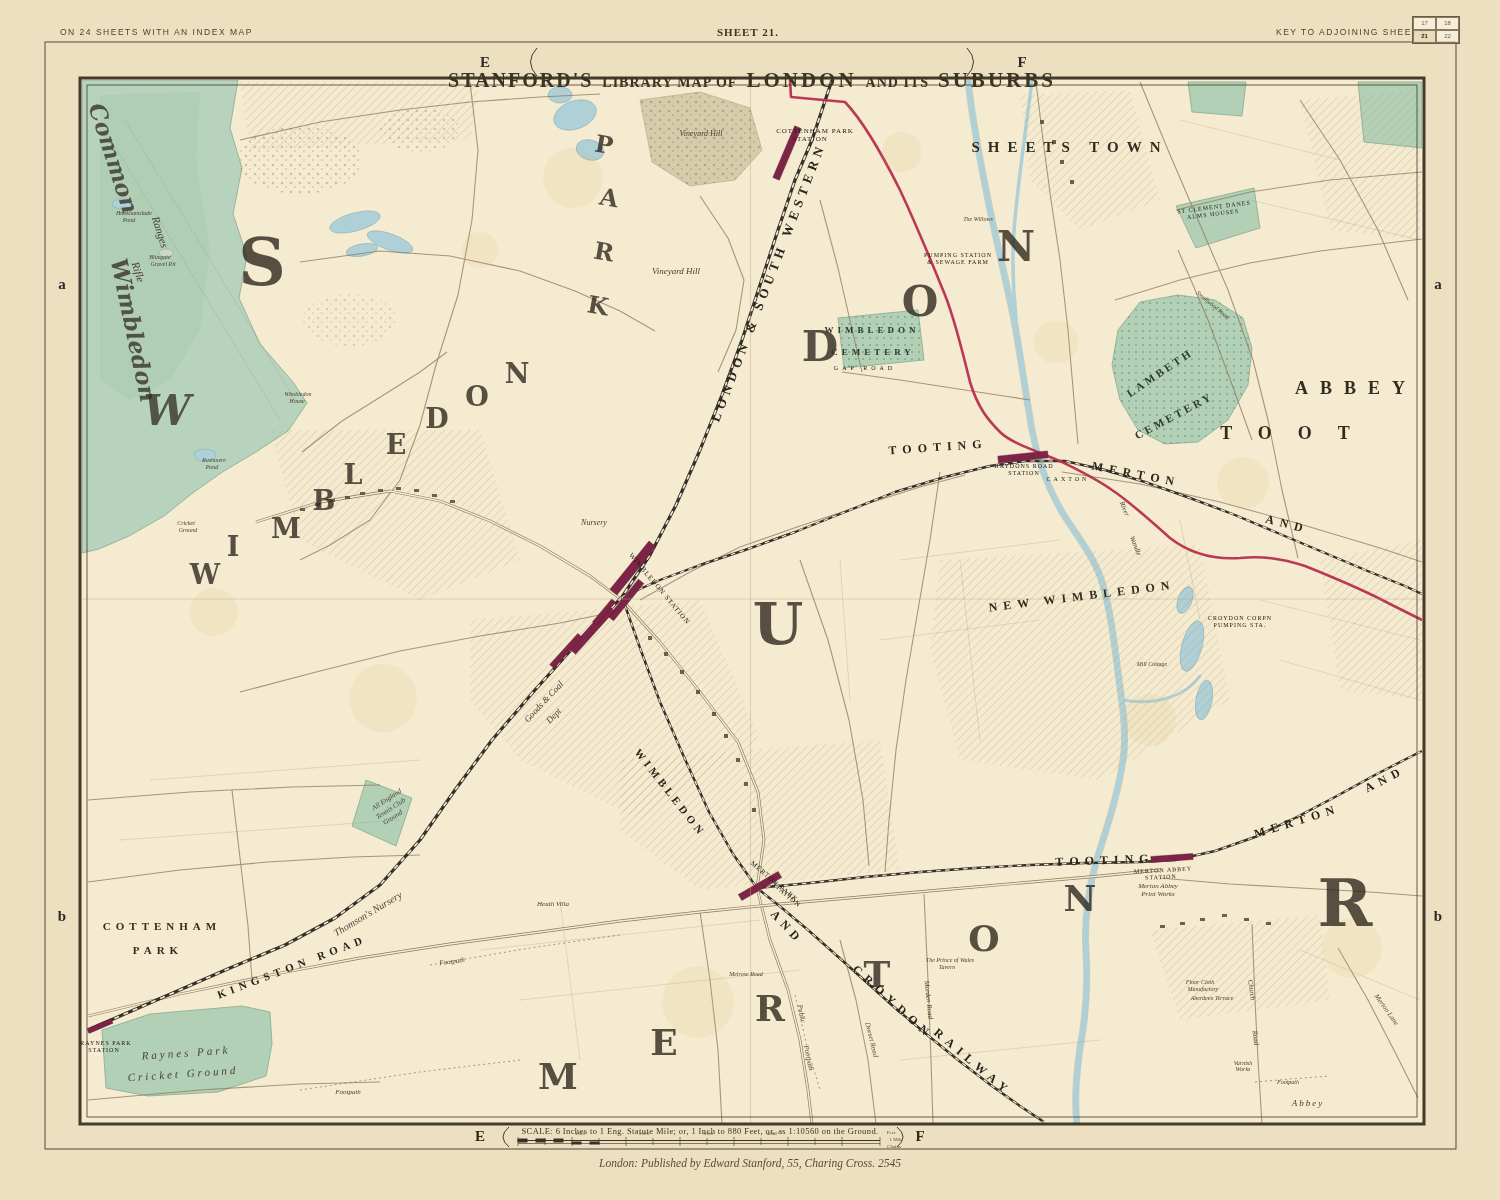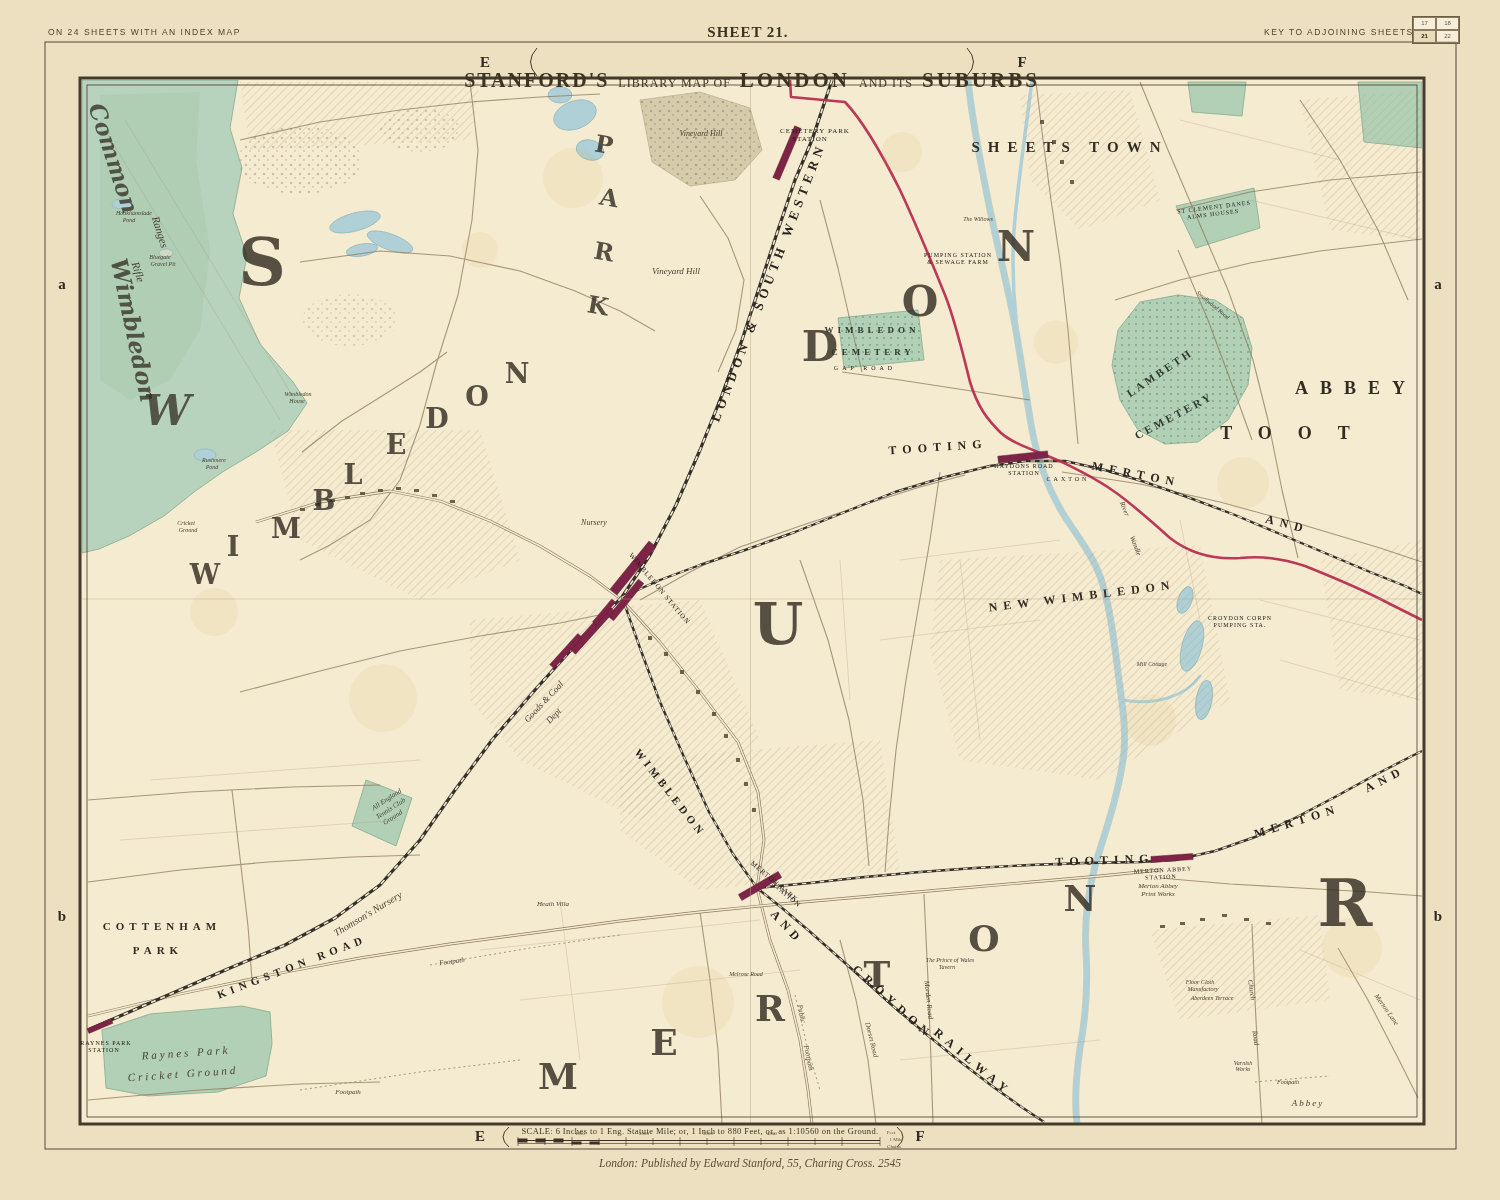--- a/index.html
+++ b/index.html
@@ -16,30 +16,30 @@
   .hg{font-family:"DejaVu Serif","Liberation Serif",serif;font-weight:700;color:rgba(42,36,26,.78);}
   .hgi{font-family:"DejaVu Serif","Liberation Serif",serif;font-style:italic;font-weight:700;color:rgba(48,42,30,.75);}
   .sp{font-weight:700;color:#332c22;}
   .rw{font-weight:700;color:#29241d;}
   .st{color:#1f1b15;letter-spacing:1px;}
   .i{font-style:italic;color:#4a4133;}
   .cem{font-weight:700;color:#30392f;}
   .tk{color:#5a4e3a;}
   
   .marg{position:absolute;font-size:8.5px;letter-spacing:1.5px;color:#4e422c;
-        font-family:"Liberation Sans",sans-serif;white-space:nowrap;}
+        font-family:"Liberation Sans",sans-serif;white-space:nowrap;margin-left:12px;}
   .sheet{position:absolute;left:748px;top:32px;transform:translate(-50%,-50%);
-         font-size:15px;font-weight:700;letter-spacing:1px;color:#3c3322;white-space:nowrap;}
+         font-size:11px;font-weight:700;letter-spacing:1px;color:#3c3322;white-space:nowrap;}
   .gl{position:absolute;transform:translate(-50%,-50%);font-size:15px;font-weight:700;color:#2f2a22;}
   .sidel{position:absolute;transform:translate(-50%,-50%);font-size:15px;font-weight:700;color:#2f2a22;}
   #titleband{position:absolute;left:752px;top:80px;transform:translate(-50%,-50%);
              white-space:nowrap;color:#3c3322;display:flex;align-items:baseline;gap:9px;}
   #titleband .big{font-size:20px;letter-spacing:2px;font-weight:700;}
   #titleband .big3{font-size:21px;letter-spacing:3px;font-weight:700;}
-  #titleband .small{font-size:12px;letter-spacing:1px;font-weight:400;}
+  #titleband .small{font-size:14px;letter-spacing:1px;font-weight:700;}
   #keygrid{position:absolute;left:1412px;top:16px;width:46px;display:grid;
            grid-template-columns:1fr 1fr;border:1px solid #6b5c42;background:rgba(255,252,240,.5);}
   #keygrid span{display:block;height:11px;border:0.5px solid #8a7a5e;font-size:6px;
                 text-align:center;line-height:11px;color:#6b5c42;
                 font-family:"Liberation Sans",sans-serif;}
   #keygrid span.cur{color:#2e2414;font-weight:700;background:rgba(230,215,180,.8);}
   .scaletext{position:absolute;left:700px;top:1131px;transform:translate(-50%,-50%);
              font-size:8.5px;letter-spacing:.4px;color:#3c3322;white-space:nowrap;}
   .imprint{position:absolute;left:750px;top:1163px;transform:translate(-50%,-50%);
            font-size:11.5px;font-style:italic;color:#5a4c36;white-space:nowrap;}
@@ -396,21 +396,21 @@
       <div class="lbl rw" style="left: 938px; top: 447px; font-size: 12px; letter-spacing: 6px; --r: -4deg;">TOOTING</div>
       <div class="lbl rw" style="left: 1136px; top: 474px; font-size: 12px; letter-spacing: 6px; --r: 11deg;">MERTON</div>
       <div class="lbl rw" style="left: 1287px; top: 524px; font-size: 12px; letter-spacing: 6px; --r: 14deg;">AND</div>
       <div class="lbl rw" style="left: 1105px; top: 860px; font-size: 12px; letter-spacing: 6px; --r: -2deg;">TOOTING</div>
       <div class="lbl rw" style="left: 1297px; top: 821px; font-size: 12px; letter-spacing: 6px; --r: -17deg;">MERTON</div>
       <div class="lbl rw" style="left: 1385px; top: 779px; font-size: 12px; letter-spacing: 6px; --r: -27deg;">AND</div>
       <div class="lbl rw" style="left: 787px; top: 927px; font-size: 12px; letter-spacing: 5px; --r: 47deg;">AND</div>
       <div class="lbl rw" style="left: 893px; top: 1002px; font-size: 12px; letter-spacing: 6px; --r: 42deg;">CROYDON</div>
       <div class="lbl rw" style="left: 973px; top: 1062px; font-size: 12px; letter-spacing: 6px; --r: 40deg;">RAILWAY</div>
       <div class="lbl rw" style="left: 670px; top: 793px; font-size: 11px; letter-spacing: 4px; --r: 52deg;">WIMBLEDON</div>
-      <div class="lbl st" style="left: 815px; top: 131px; font-size: 7px; --r: 0deg;">CEMETERY PARK</div>
+      <div class="lbl st" style="left: 815px; top: 131px; font-size: 7px; --r: 0deg;">COTTENHAM PARK</div>
       <div class="lbl st" style="left: 810px; top: 139px; font-size: 7px; --r: 0deg;">STATION</div>
       <div class="lbl st" style="left: 659px; top: 589px; font-size: 7px; --r: 50deg;">WIMBLEDON STATION</div>
       <div class="lbl st" style="left: 1024px; top: 466px; font-size: 6px; --r: 0deg;">HAYDONS ROAD</div>
       <div class="lbl st" style="left: 1024px; top: 473px; font-size: 6px; --r: 0deg;">STATION</div>
       <div class="lbl st" style="left: 1163px; top: 870px; font-size: 6px; --r: -3deg;">MERTON ABBEY</div>
       <div class="lbl st" style="left: 1161px; top: 877px; font-size: 6px; --r: -3deg;">STATION</div>
       <div class="lbl st" style="left: 774px; top: 882px; font-size: 7px; --r: 40deg;">MERTON PARK</div>
       <div class="lbl st" style="left: 786px; top: 895px; font-size: 7px; --r: 40deg;">STATION</div>
       <div class="lbl st" style="left: 106px; top: 1043px; font-size: 6px; --r: 0deg;">RAYNES PARK</div>
       <div class="lbl st" style="left: 104px; top: 1050px; font-size: 6px; --r: 0deg;">STATION</div>

